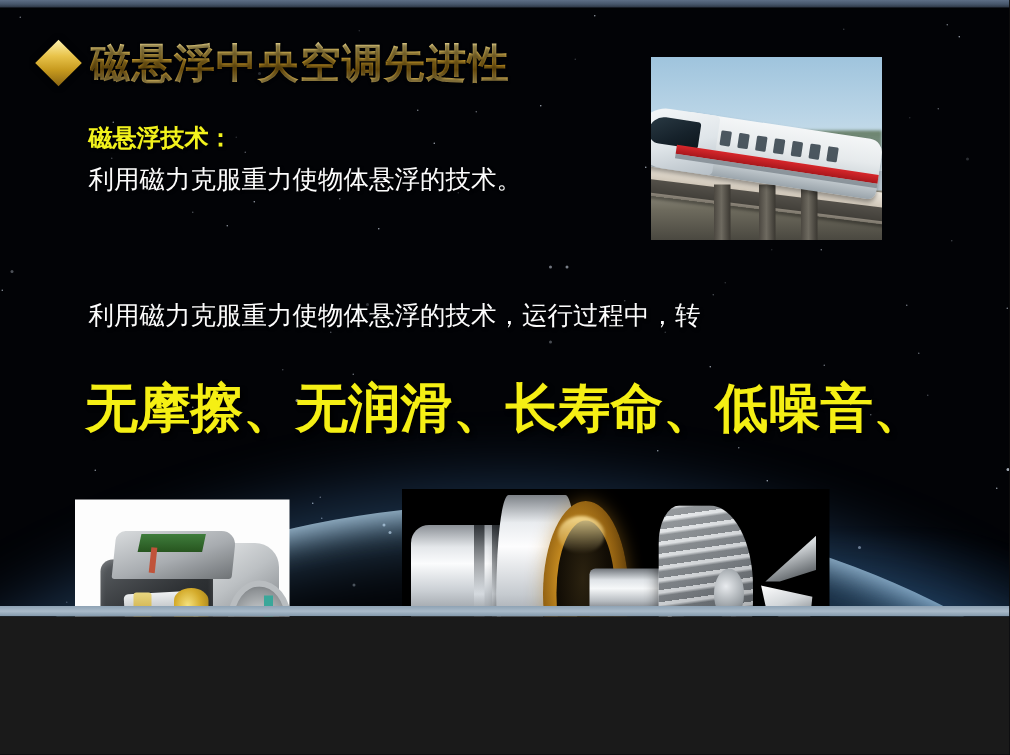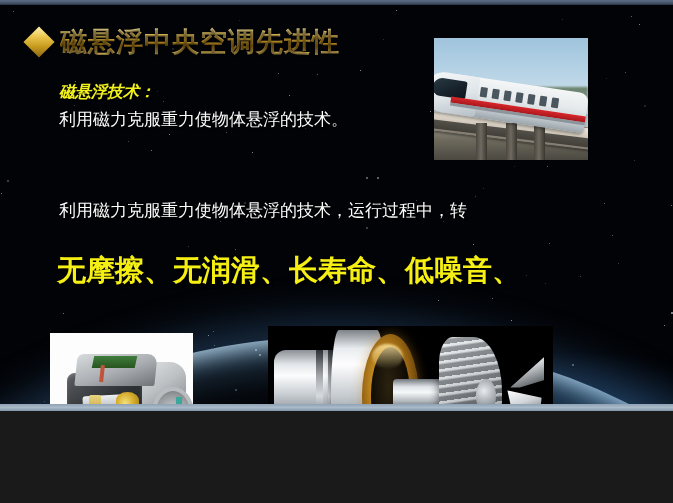--- a/index.html
+++ b/index.html
@@ -88,29 +88,29 @@
   
   .lead{position:absolute;z-index:20;white-space:nowrap;}
   .hd{
     color:#f2f21c;font-weight:bold;font-size:16px;
     text-shadow:1px 1px 2px rgba(0,0,0,.95);
   }
   .bd{
     color:#fdfdfd;font-size:17px;font-weight:500;
     text-shadow:1px 1px 2px rgba(0,0,0,.95);
   }
-  #hd1{left:59px;top:82px;font-style:italic;}
+  #hd1{left:59px;top:82px;}
   #bd1{left:59px;top:108px;}
   #hd2{left:59px;top:170px;}
   #bd2{left:59px;top:199px;}
   #bd2b{left:88px;top:224px;}
 
   .hilite{
     position:absolute;left:57px;top:254px;z-index:20;
-    color:#f5ef14;font-weight:bold;font-size:29px;
+    color:#f5ef14;font-weight:bold;font-size:35px;
     line-height:1.12;letter-spacing:0px;
     text-shadow:2px 2px 3px rgba(0,0,0,.95);
     width:560px;
   }
   .hilite .l2{display:block;padding-left:30px;}
 
   
   .photo{position:absolute;z-index:15;overflow:hidden;}
   #train{left:434px;top:38px;width:154px;height:122px;background:#b9c6cf;}
   .sky{position:absolute;left:0;top:0;width:100%;height:62%;

